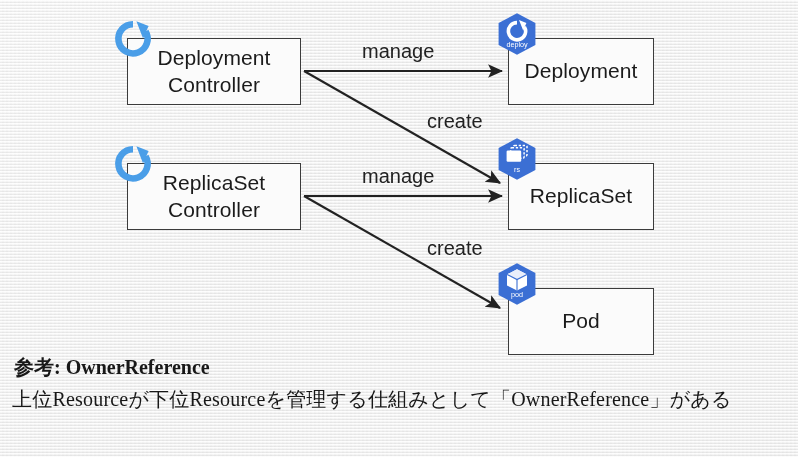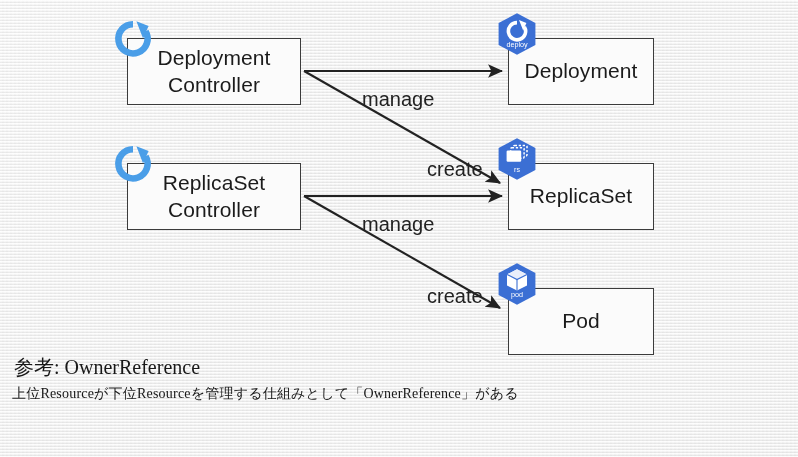--- a/index.html
+++ b/index.html
@@ -88,43 +88,43 @@
     z-index: 2;
   }
 
   
   .edge-label {
     position: absolute;
     font-size: 20px;
     color: #222;
     white-space: nowrap;
     z-index: 3;
-    margin-top: 48px;
   }
   #label-manage-1 { left: 362px; top: 40px; }
   #label-create-1 { left: 427px; top: 110px; }
   #label-manage-2 { left: 362px; top: 165px; }
   #label-create-2 { left: 427px; top: 237px; }
 
   
   #footnote {
     position: absolute;
     left: 0;
     top: 352px;
     width: 798px;
     font-family: "Liberation Serif", "DejaVu Serif", serif;
     color: #181818;
   }
   #footnote .note-title {
     font-size: 20px;
     padding-left: 14px;
     line-height: 1.55;
+    font-weight: bold;
   }
   #footnote .note-line {
-    font-size: 14px;
+    font-size: 20px;
     padding-left: 12px;
     line-height: 1.6;
     letter-spacing: 0.2px;
   }
 </style>
 </head>
 <body>
 
 <div id="slide">
 

